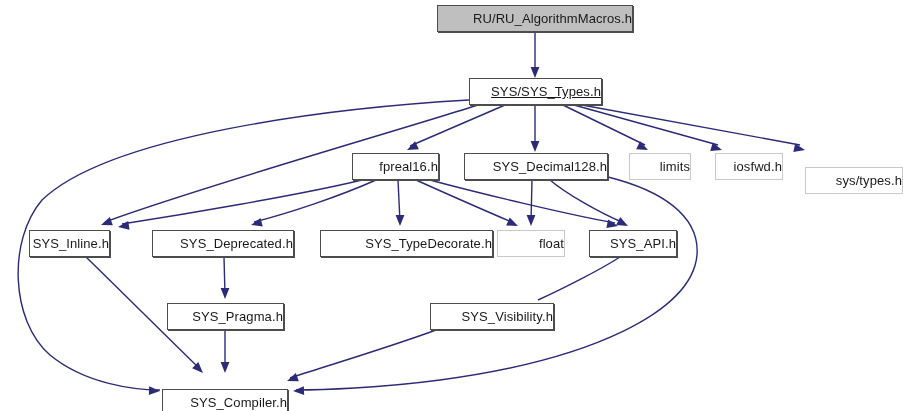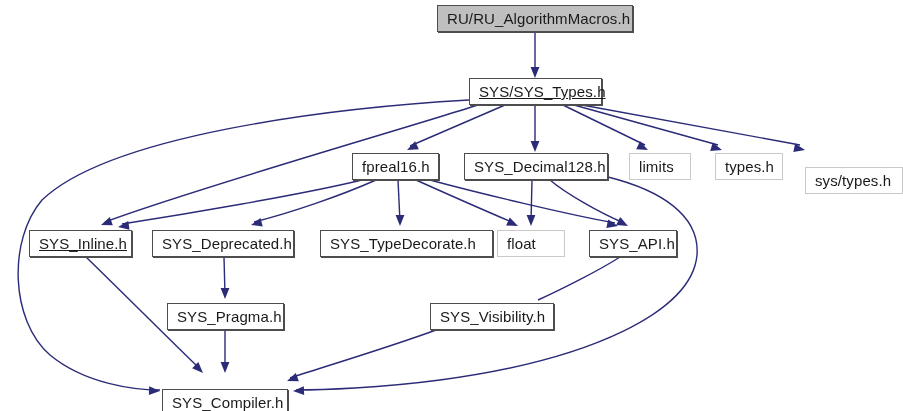--- a/index.html
+++ b/index.html
@@ -29,30 +29,29 @@
   }
   .arrow-head {
     fill: #2b2b78;
     stroke: none;
   }
   .node-box {
     position: absolute;
     box-sizing: border-box;
     display: flex;
     align-items: center;
-    justify-content: flex-start;
+    justify-content: flex-end;
     white-space: nowrap;
-    font-size: 15px;
+    font-size: 13px;
     color: #1a1a1a;
     background: #ffffff;
     border: 1px solid #4d4d4d;
     box-shadow: 1px 1px 0 0 #4d4d4d;
     line-height: 1;
     letter-spacing: 0.1px;
-    padding-left: 9px;
   }
   .node-box.highlight {
     background: #bfbfbf;
   }
   .node-box.external {
     border: 1px solid #c9c9c9;
     box-shadow: none;
     background: #ffffff;
   }
   .node-label {
@@ -120,26 +119,26 @@
       <div class="node-box" style="left: 352px; top: 153px; width: 87px; height: 27px;">
         <span class="node-label">fpreal16.h</span>
       </div>
       <div class="node-box" style="left: 464px; top: 153px; width: 144px; height: 27px;">
         <span class="node-label">SYS_Decimal128.h</span>
       </div>
       <div class="node-box external" style="left: 629px; top: 153px; width: 62px; height: 27px;">
         <span class="node-label">limits</span>
       </div>
       <div class="node-box external" style="left: 715px; top: 153px; width: 68px; height: 27px;">
-        <span class="node-label">types.h</span>
+        <span class="node-label">iosfwd.h</span>
       </div>
       <div class="node-box external" style="left: 805px; top: 167px; width: 98px; height: 27px;">
         <span class="node-label">sys/types.h</span>
       </div>
-      <div class="node-box" style="left: 29px; top: 230px; width: 103px; height: 27px; text-decoration: underline;">
+      <div class="node-box" style="left: 29px; top: 230px; width: 81px; height: 27px;">
         <span class="node-label">SYS_Inline.h</span>
       </div>
       <div class="node-box" style="left: 152px; top: 230px; width: 142px; height: 27px;">
         <span class="node-label">SYS_Deprecated.h</span>
       </div>
       <div class="node-box" style="left: 320px; top: 230px; width: 173px; height: 27px;">
         <span class="node-label">SYS_TypeDecorate.h</span>
       </div>
       <div class="node-box external" style="left: 497px; top: 230px; width: 68px; height: 27px;">
         <span class="node-label">float</span>

